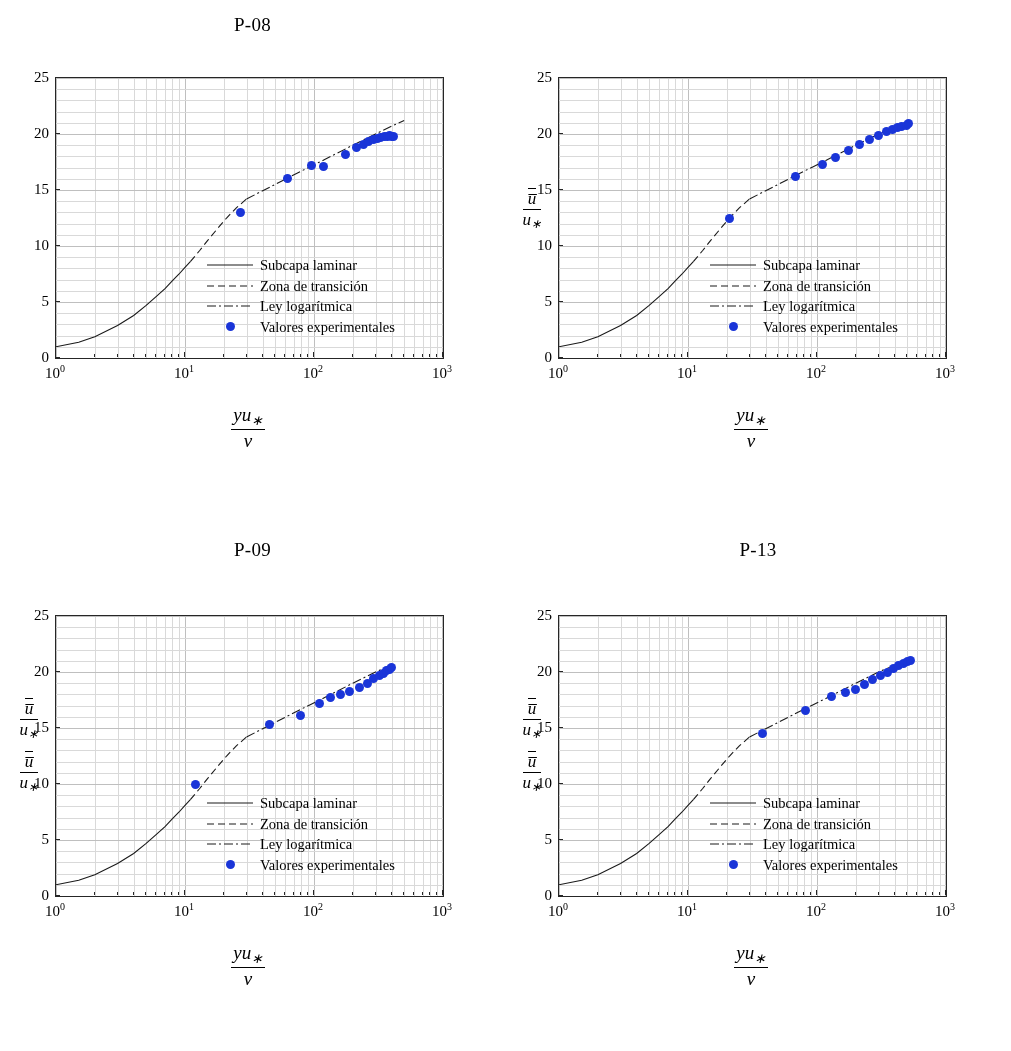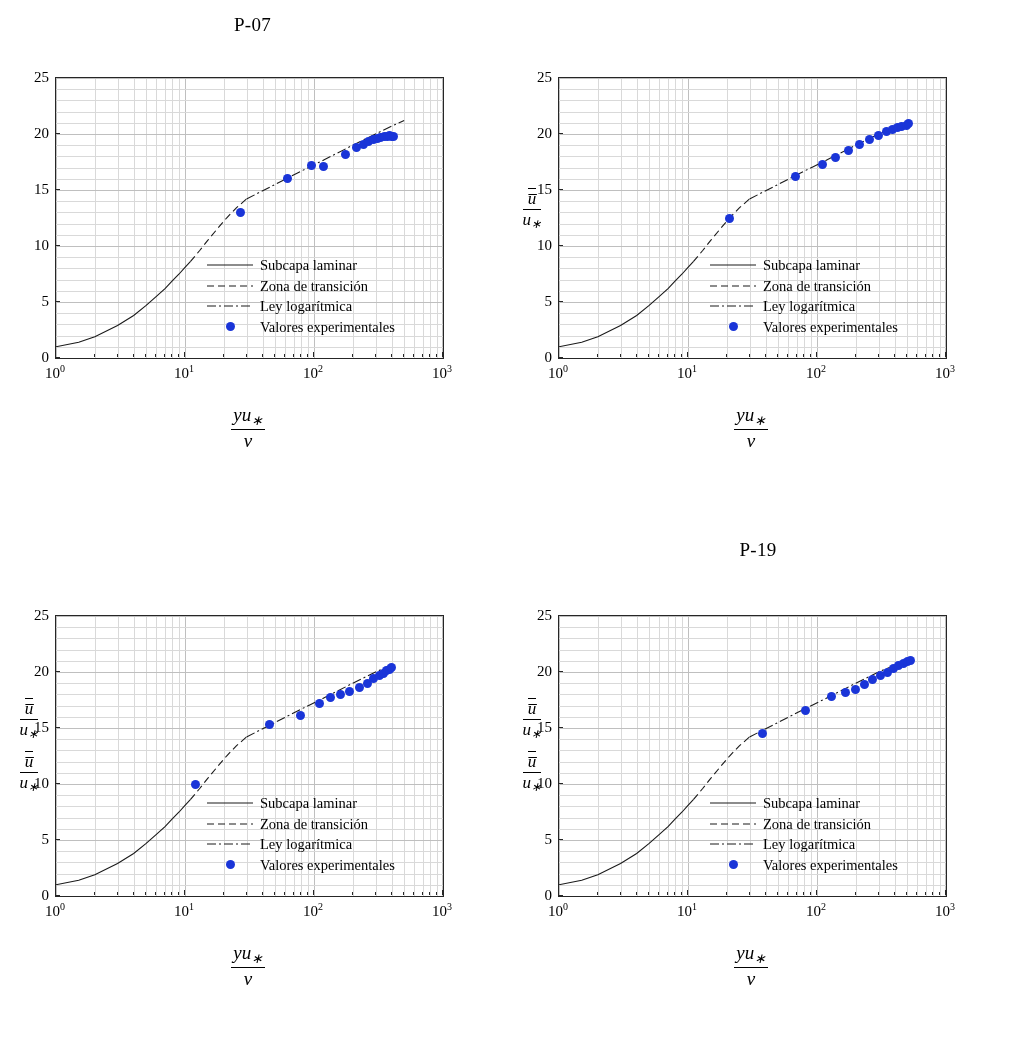--- a/index.html
+++ b/index.html
@@ -184,21 +184,21 @@
     font-size: 0.72em;
     vertical-align: -0.28em;
   }
 </style>
 </head>
 <body>
 
 <div class="figure-grid">
 
   <div class="panel">
-    <div class="panel-title">P-07</div>
+    <div class="panel-title">P-08</div>
     <div class="plot-area" id="plot0" style="left:55px; top:77px; width:389px; height:282px;">
         <div class="gridlines">
           <div class="gl-v major" style="left: 0px;"></div>
           <div class="gl-v" style="left: 38.8329px;"></div>
           <div class="gl-v" style="left: 61.5486px;"></div>
           <div class="gl-v" style="left: 77.6657px;"></div>
           <div class="gl-v" style="left: 90.1671px;"></div>
           <div class="gl-v" style="left: 100.382px;"></div>
           <div class="gl-v" style="left: 109.018px;"></div>
           <div class="gl-v" style="left: 116.499px;"></div>
@@ -517,20 +517,21 @@
       <div class="ylabel-tick" style="left: 17px; top: 245px; width: 30px;">10</div>
       <div class="tick-y" style="left: 53px; top: 189px;"></div>
       <div class="ylabel-tick" style="left: 17px; top: 189px; width: 30px;">15</div>
       <div class="tick-y" style="left: 53px; top: 133px;"></div>
       <div class="ylabel-tick" style="left: 17px; top: 133px; width: 30px;">20</div>
       <div class="tick-y" style="left: 53px; top: 77px;"></div>
       <div class="ylabel-tick" style="left: 17px; top: 77px; width: 30px;">25</div>
     </div>
 
   <div class="panel">
+    <div class="panel-title">P-09</div>
     <div class="plot-area" id="plot2" style="left:55px; top:90px; width:389px; height:282px;">
         <div class="gridlines">
           <div class="gl-v major" style="left: 0px;"></div>
           <div class="gl-v" style="left: 38.8329px;"></div>
           <div class="gl-v" style="left: 61.5486px;"></div>
           <div class="gl-v" style="left: 77.6657px;"></div>
           <div class="gl-v" style="left: 90.1671px;"></div>
           <div class="gl-v" style="left: 100.382px;"></div>
           <div class="gl-v" style="left: 109.018px;"></div>
           <div class="gl-v" style="left: 116.499px;"></div>
@@ -692,21 +693,21 @@
       <div class="ylabel-tick" style="left: 19px; top: 258px; width: 30px;">10</div>
       <div class="tick-y" style="left: 55px; top: 202px;"></div>
       <div class="ylabel-tick" style="left: 19px; top: 202px; width: 30px;">15</div>
       <div class="tick-y" style="left: 55px; top: 146px;"></div>
       <div class="ylabel-tick" style="left: 19px; top: 146px; width: 30px;">20</div>
       <div class="tick-y" style="left: 55px; top: 90px;"></div>
       <div class="ylabel-tick" style="left: 19px; top: 90px; width: 30px;">25</div>
     </div>
 
   <div class="panel">
-    <div class="panel-title">P-19</div>
+    <div class="panel-title">P-13</div>
     <div class="plot-area" id="plot3" style="left:53px; top:90px; width:389px; height:282px;">
         <div class="gridlines">
           <div class="gl-v major" style="left: 0px;"></div>
           <div class="gl-v" style="left: 38.8329px;"></div>
           <div class="gl-v" style="left: 61.5486px;"></div>
           <div class="gl-v" style="left: 77.6657px;"></div>
           <div class="gl-v" style="left: 90.1671px;"></div>
           <div class="gl-v" style="left: 100.382px;"></div>
           <div class="gl-v" style="left: 109.018px;"></div>
           <div class="gl-v" style="left: 116.499px;"></div>

